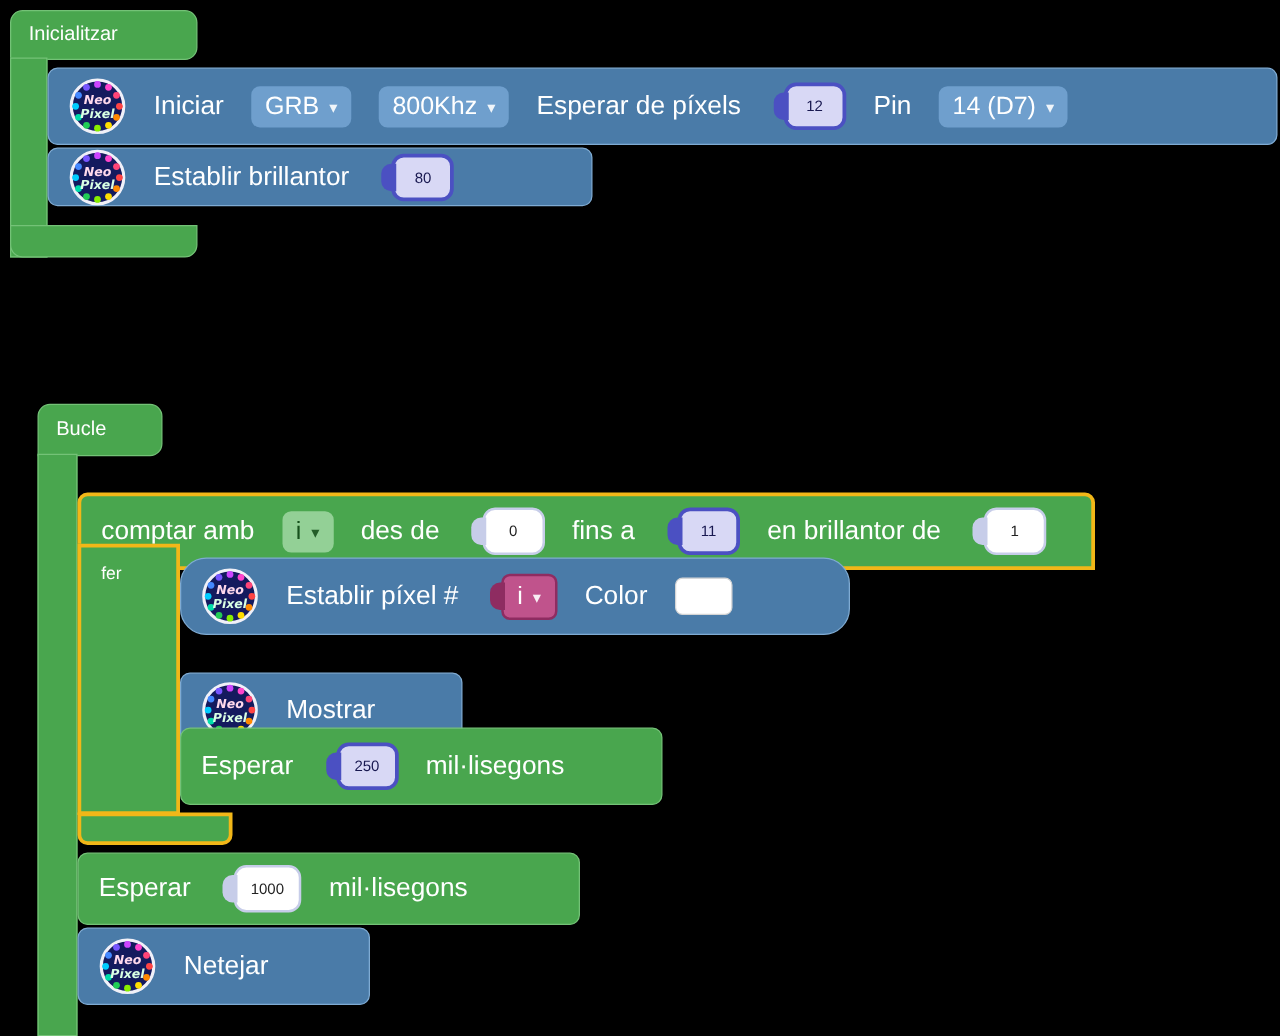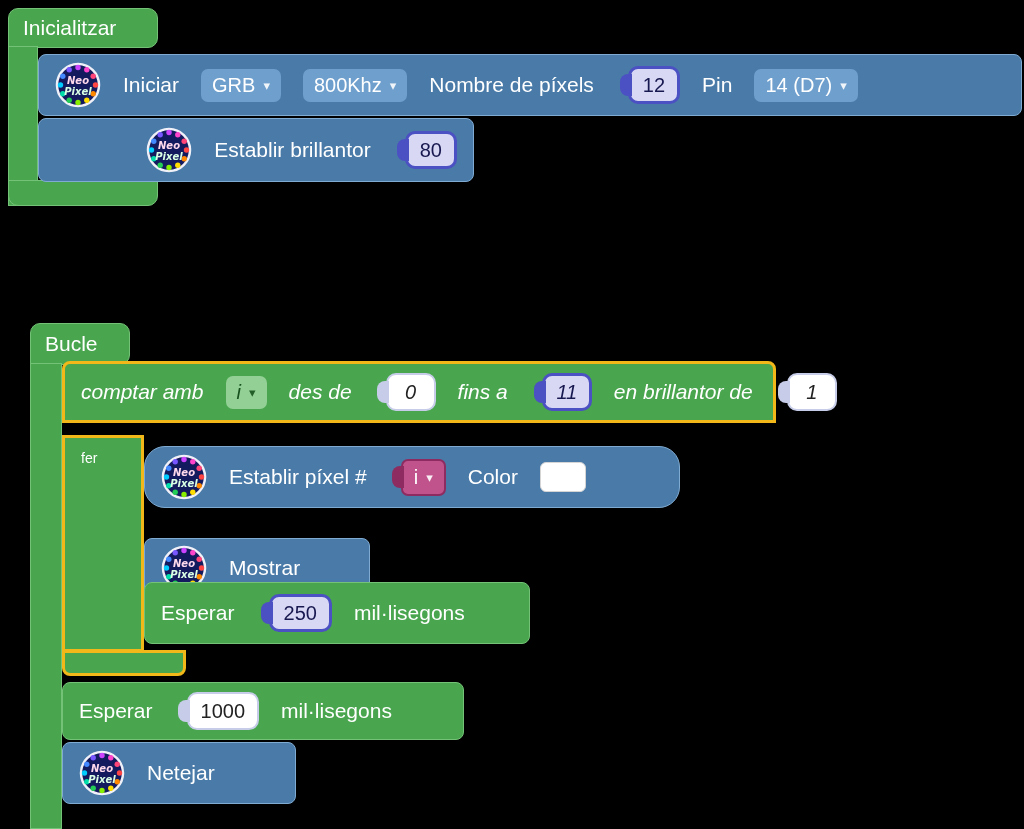--- a/index.html
+++ b/index.html
@@ -12,21 +12,21 @@
     color:#fff;
   }
   .abs { position:absolute; }
 
   
   .green  { background:#49a64e; border:1.5px solid #74c277; }
   .blue   { background:#4a7ba8; border:1.5px solid #7fabd3; }
   .gold-sel { border:3px solid #f2b718 !important; }
 
   
-  .hat    { display:flex; align-items:center; padding:0 14px; font-size:21px; border-radius:10px 10px 10px 0; }
+  .hat    { display:flex; align-items:center; padding:0 14px; font-size:16px; border-radius:10px 10px 10px 0; }
   .spine  { border-radius:0; }
   .cbar   { border-radius:0 0 10px 10px; }
   .stmt   { display:flex; align-items:center; border-radius:8px; font-size:21px; padding:0 16px; gap:22px; }
   .stmt .lbl { white-space:nowrap; }
 
   
   .np { width:46px; height:46px; flex:none; }
 
   
   .dd { display:inline-flex; align-items:center; gap:8px; padding:5px 11px; border-radius:7px;
@@ -34,21 +34,21 @@
   .dd .caret { font-size:13px; line-height:1; opacity:.9; }
   .dd-blue  { background:#6f9fcd; color:#fff; }
   .dd-green { background:#93d096; color:#17511d; }
   .dd-green .caret { color:#17511d; }
   .dd-pink  { position:relative; background:#c0538c; border:2.5px solid #8e2c61; color:#fff; margin-left:12px; }
   .dd-pink::before { content:""; position:absolute; left:-11px; top:50%; transform:translateY(-50%);
         width:12px; height:22px; background:#8e2c61; border-radius:8px 0 0 8px; }
 
   
   .socket { position:relative; display:inline-flex; align-items:center; justify-content:center;
-        min-width:50px; height:38px; padding:0 12px; border-radius:10px; font-size:20px;
+        min-width:50px; height:38px; padding:0 12px; border-radius:10px; font-size:12px;
         margin-left:12px; cursor:text; white-space:nowrap; }
   .socket::before { content:""; position:absolute; left:-11px; top:50%; transform:translateY(-50%);
         width:12px; height:22px; border-radius:8px 0 0 8px; }
   .sock-dark  { background:#d8d8f5; border:3px solid #4b50c2; color:#181850; }
   .sock-dark::before  { background:#4b50c2; }
   .sock-light { background:#ffffff; border:2px solid #c7cde9; color:#222; }
   .sock-light::before { background:#c7cde9; }
 
   
   .swatch { width:46px; height:30px; background:#fff; border:1px solid #d5d5d5; border-radius:6px; cursor:pointer; }
@@ -92,43 +92,43 @@
     </svg>
   <span class="lbl">Iniciar</span>
   <span class="dd dd-blue">
     <span>GRB</span>
     <span class="caret">▾</span>
   </span>
   <span class="dd dd-blue">
     <span>800Khz</span>
     <span class="caret">▾</span>
   </span>
-  <span class="lbl">Nombre de píxels</span>
+  <span class="lbl">Esperar de píxels</span>
   <span class="socket sock-dark">12</span>
   <span class="lbl">Pin</span>
   <span class="dd dd-blue">
     <span>14 (D7)</span>
     <span class="caret">▾</span>
   </span>
 </div>
 
-<div class="abs blue stmt" style="left:38px; top:118px; width:436px; height:64px;justify-content:flex-end;">
+<div class="abs blue stmt" style="left:38px; top:118px; width:436px; height:47px;">
   <svg class="np" viewBox="0 0 46 46">
       <use href="#np-icon"></use>
     </svg>
   <span class="lbl">Establir brillantor</span>
   <span class="socket sock-dark">80</span>
 </div>
 
 <div class="abs green hat" style="left:30px; top:323px; width:100px; height:42px;">
   <span class="lbl">Bucle</span>
 </div>
 <div class="abs green spine" style="left:30px; top:363px; width:32px; height:466px;"></div>
 
-<div class="abs green stmt gold-sel" style="left:62px; top:361px; width:714px; height:62px; border-radius:8px 8px 0 0;font-style:italic;">
+<div class="abs green stmt gold-sel" style="left:62px; top:394px; width:814px; height:62px; border-radius:8px 8px 0 0;">
   <span class="lbl">comptar amb</span>
   <span class="dd dd-green">
     <span>i</span>
     <span class="caret">▾</span>
   </span>
   <span class="lbl">des de</span>
   <span class="socket sock-light">0</span>
   <span class="lbl">fins a</span>
   <span class="socket sock-dark">11</span>
   <span class="lbl">en brillantor de</span>

